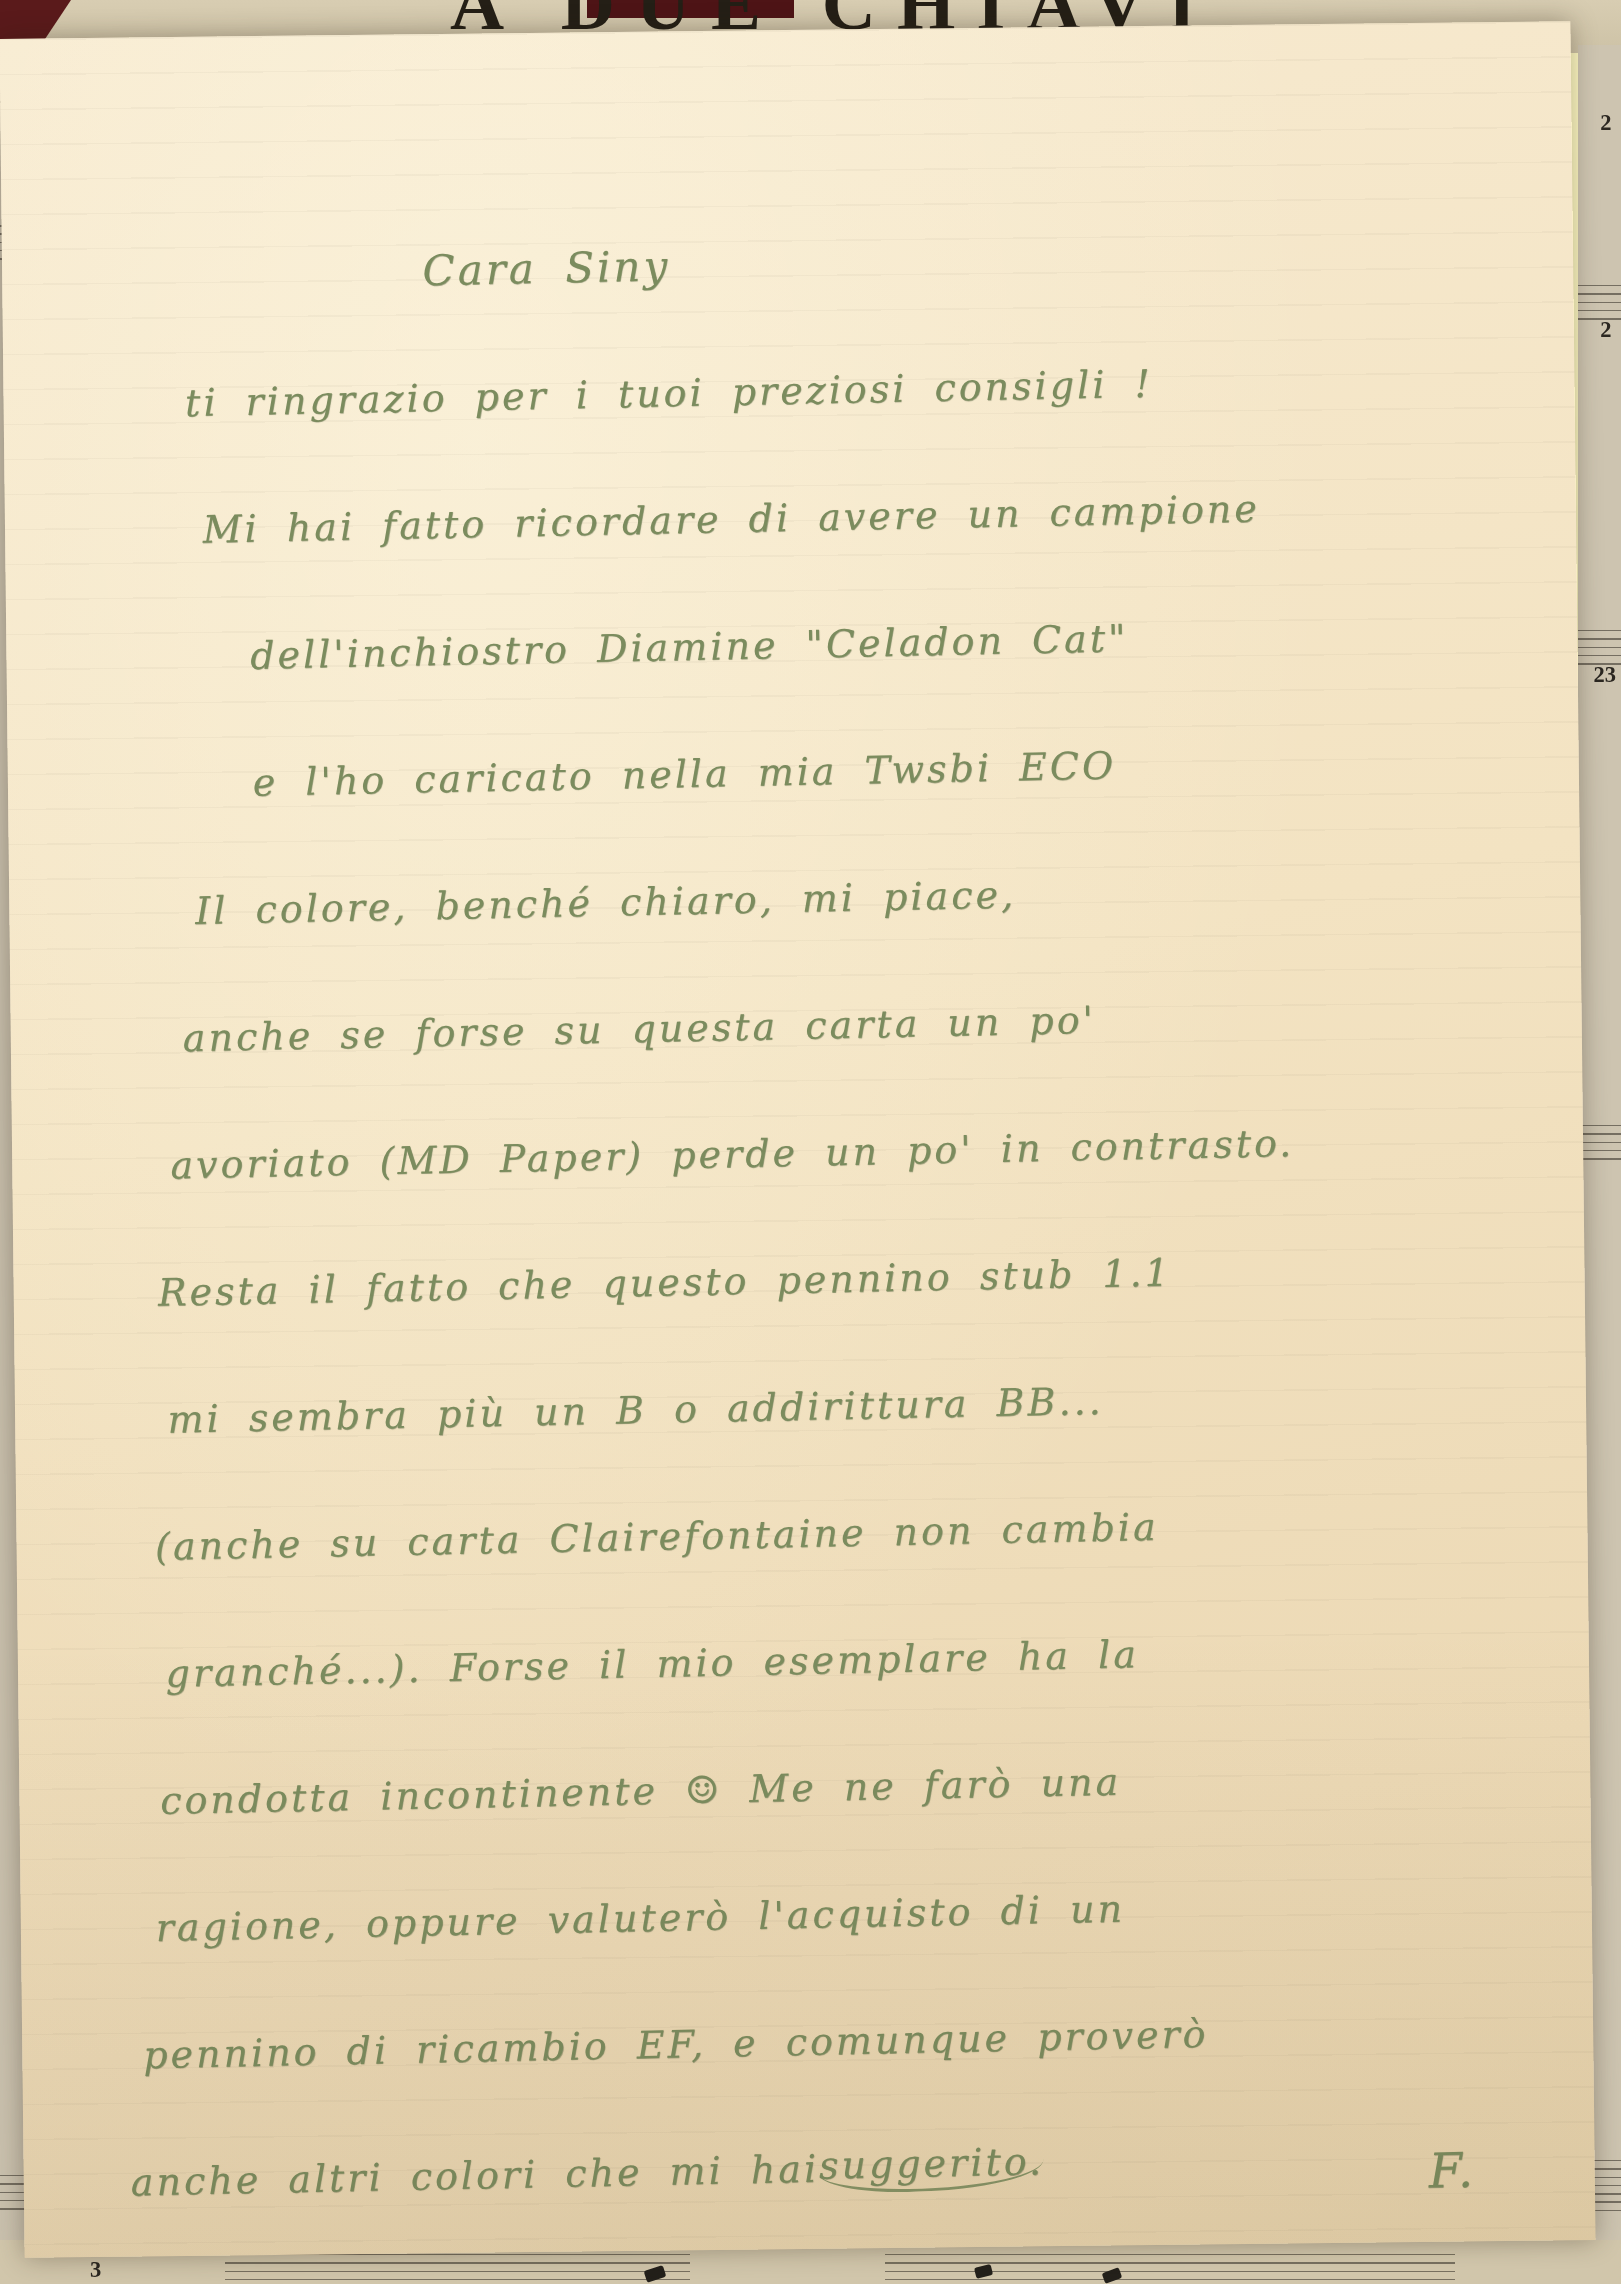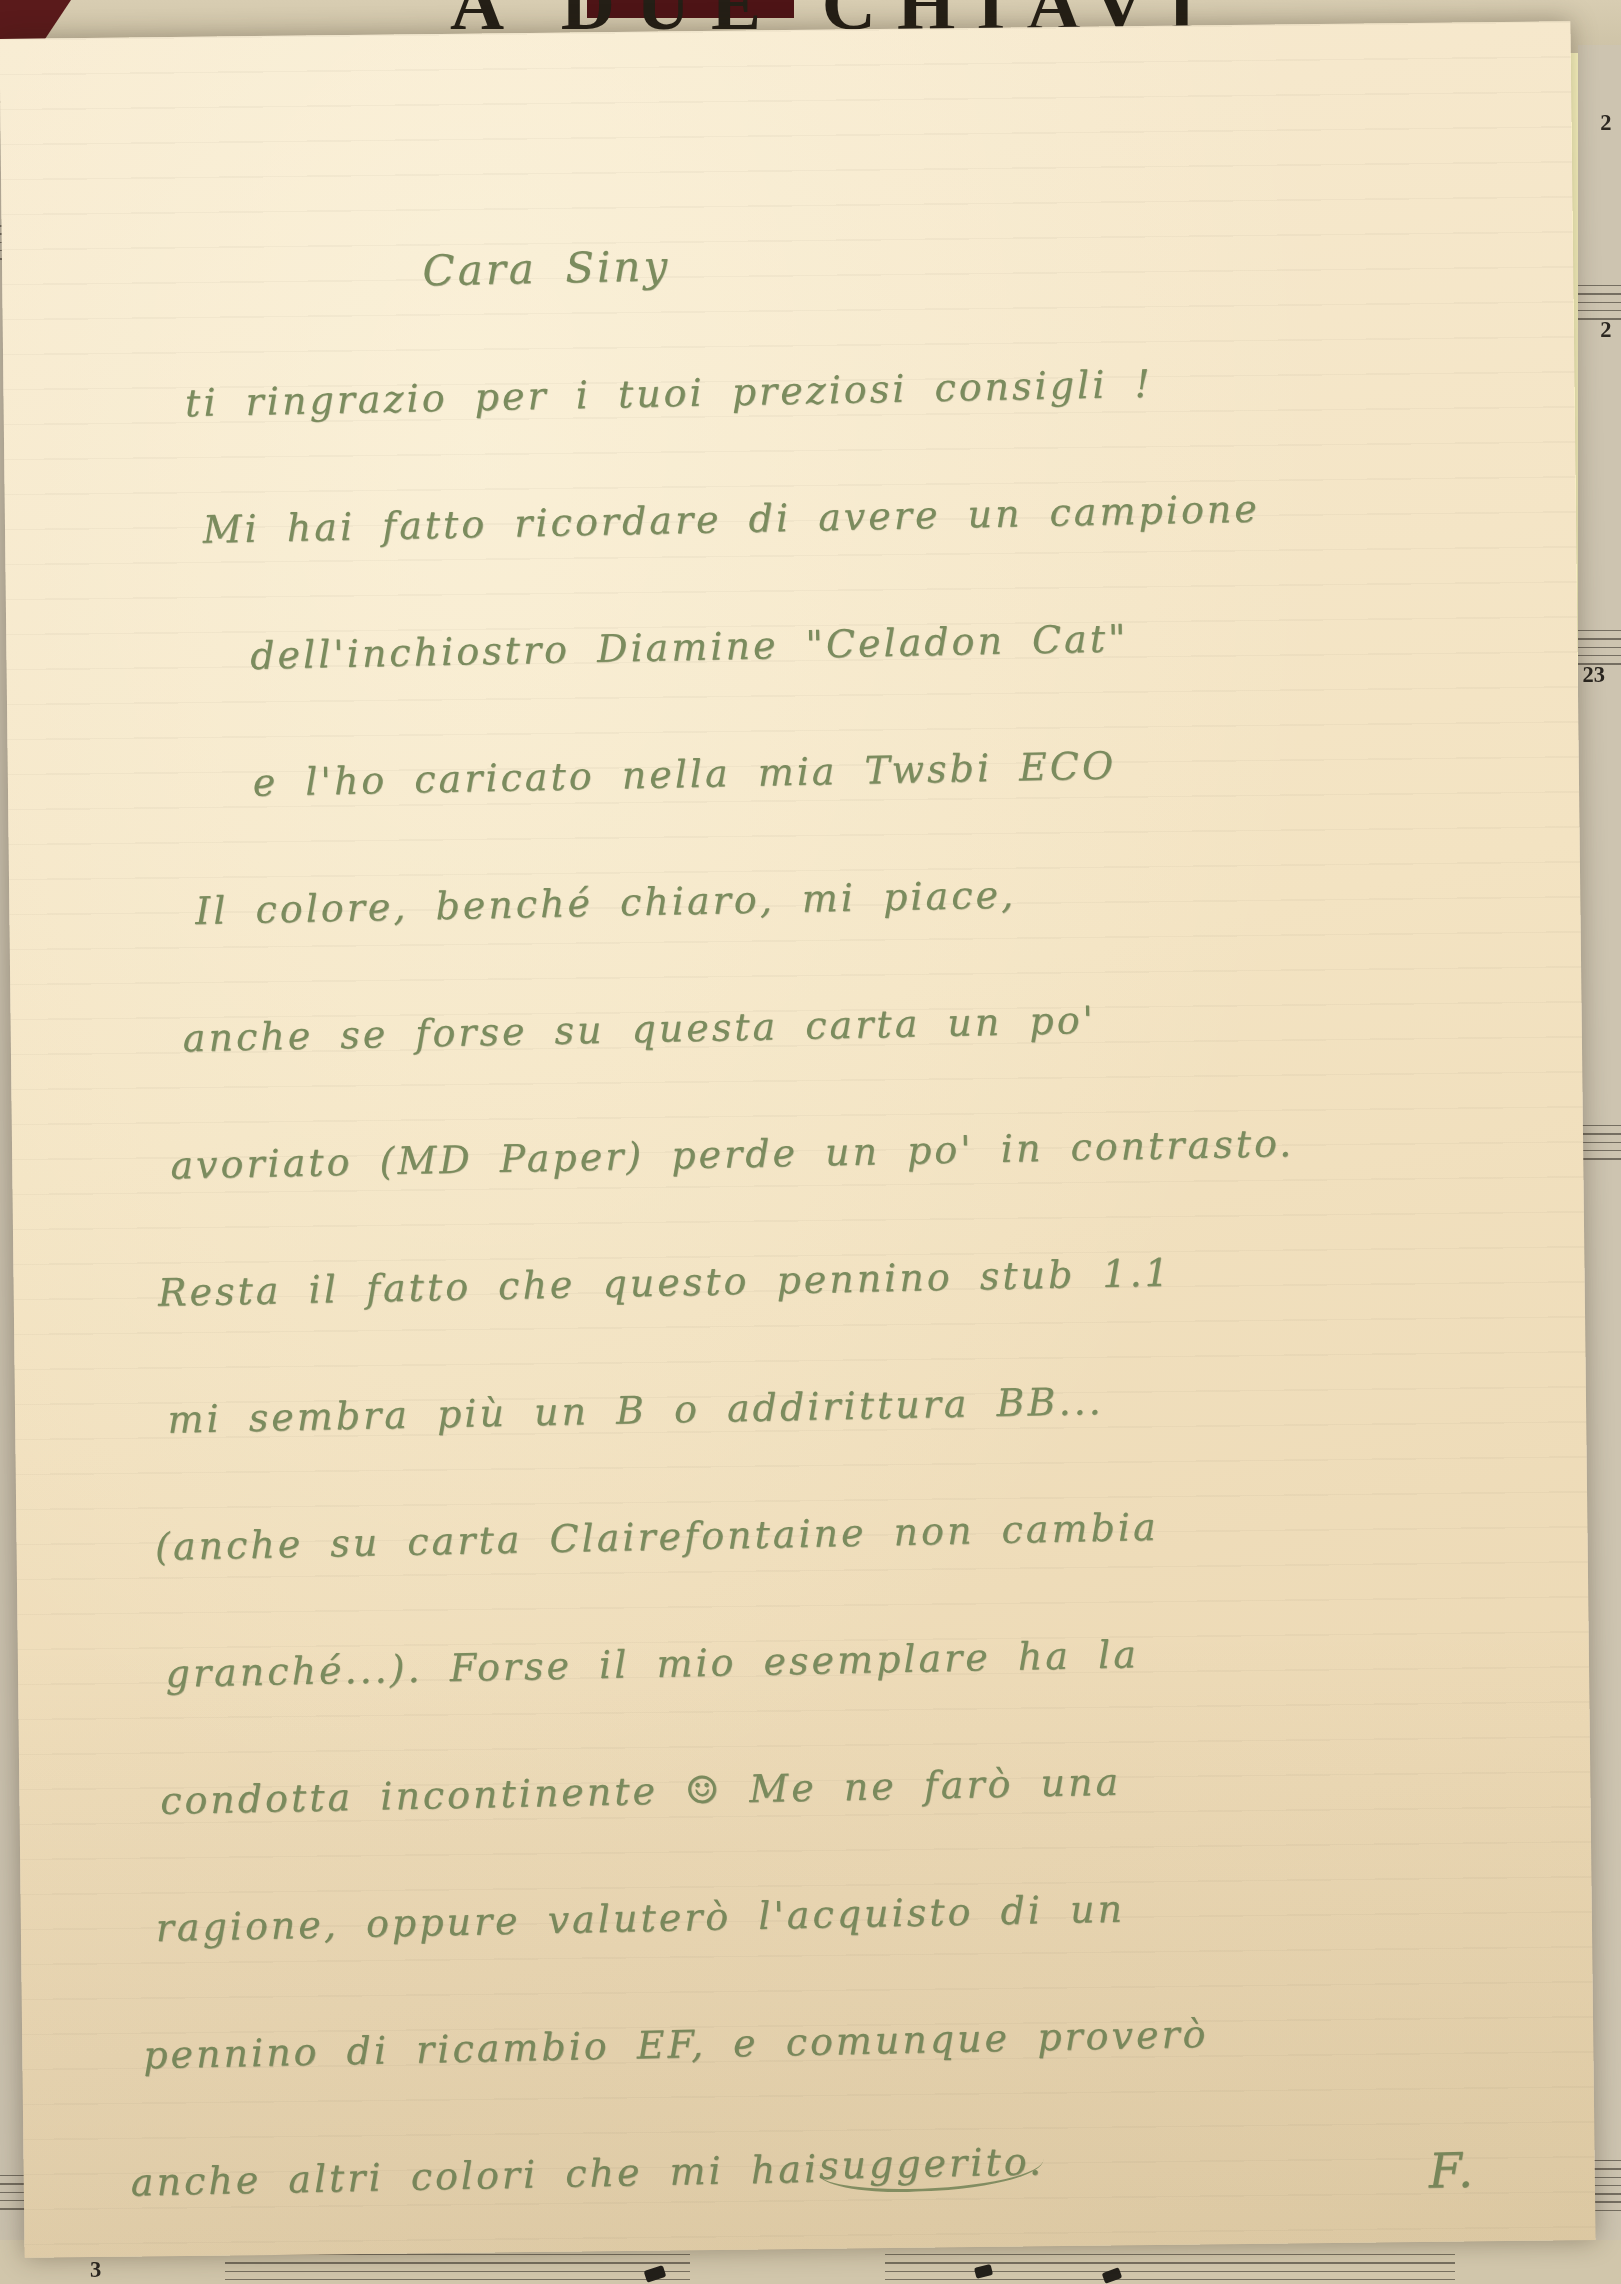--- a/index.html
+++ b/index.html
@@ -135,21 +135,21 @@
     <span class="mnum" style="left:1.5px; top:194px;">1</span>
   </div>
 
   <div class="music-right">
     <div class="staff" style="right:0; top:240px;  width:44px; height:35px;"></div>
     <div class="staff" style="right:0; top:585px;  width:44px; height:35px;"></div>
     <div class="staff" style="right:0; top:1080px; width:44px; height:35px;"></div>
     <div class="staff" style="right:0; top:2115px; width:44px; height:53px;"></div>
     <span class="mnum" style="right:10.5px; top:65px;">2</span>
     <span class="mnum" style="right:10.5px; top:272px;">2</span>
-    <span class="mnum" style="right:17px;  top:617px;text-align:right;">23</span>
+    <span class="mnum" style="right:6px;  top:617px;text-align:right;">23</span>
   </div>
 
   <div class="music-bottom">
     <div class="staff" style="left:225px;  bottom:0; width:465px; height:30px;"></div>
     <div class="staff" style="left:885px; bottom:0; width:570px; height:30px;"></div>
     <div class="note-blob" style="left:645px;  bottom:4.5px;  width:19.5px; height:12px; transform:rotate(-18deg);"></div>
     <div class="note-blob" style="left:975px; bottom:7.5px; width:16.5px; height:10.5px; transform:rotate(-14deg);"></div>
     <div class="note-blob" style="left:1103px; bottom:3px;  width:18px; height:11.3px; transform:rotate(-20deg);"></div>
     <span class="mnum" style="left:90px; bottom:1.5px;">3</span>
   </div>

